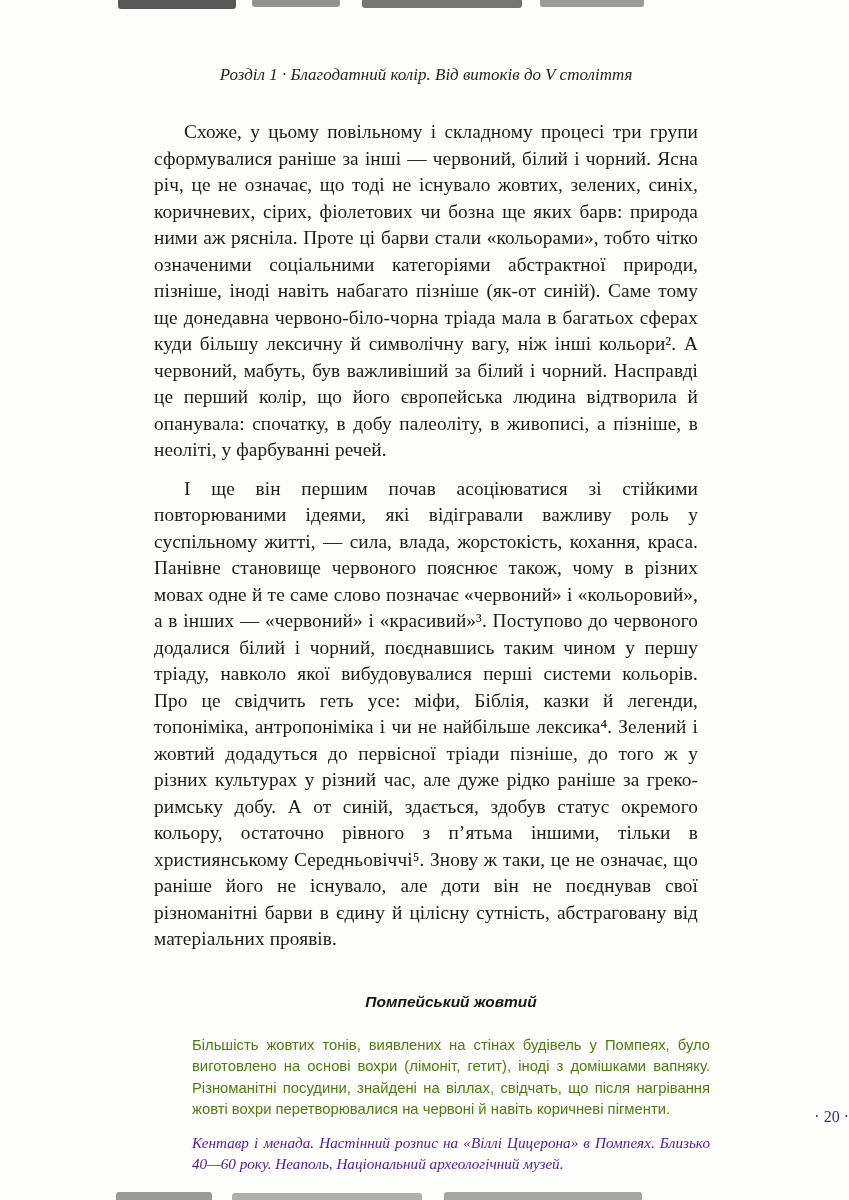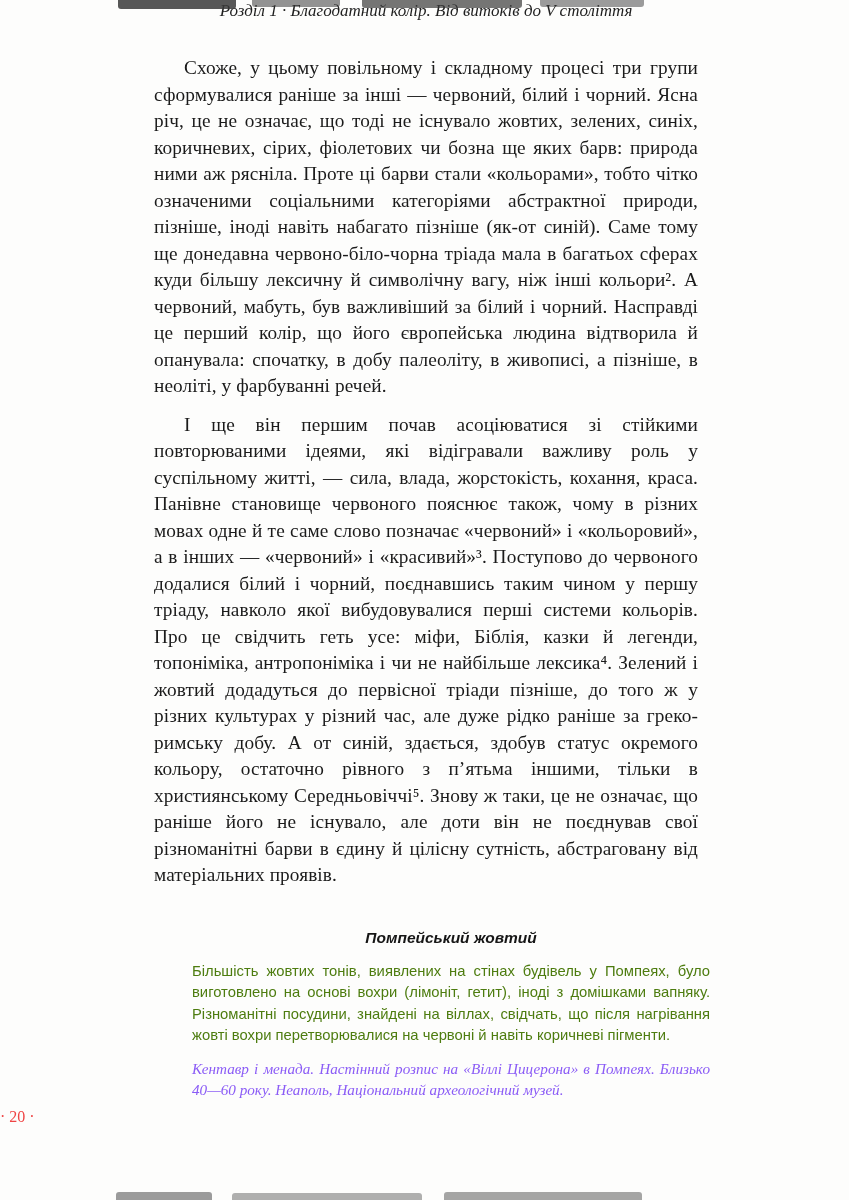--- a/index.html
+++ b/index.html
@@ -8,20 +8,21 @@
     background: #e9e9e9;
   }
   .page {
     position: relative;
     width: 849px;
     height: 1200px;
     margin: 0 auto;
     background: #fdfdfc;
     overflow: hidden;
     box-sizing: border-box;
+    padding-top: 64px;
     color: #1b1b1b;
   }
   .running-head {
     width: 568px;
     margin: 0 0 34px 142px;
     text-align: center;
     font-family: "Liberation Serif", serif;
     font-style: italic;
     font-size: 17px;
     line-height: 1.25;
@@ -43,49 +44,49 @@
   .excursus {
     width: 518px;
     margin: 40px 0 0 50px;
   }
   .excursus-title {
     text-align: center;
     font-family: "Liberation Sans", sans-serif;
     font-weight: bold;
     font-style: italic;
     font-size: 15.5px;
-    margin-bottom: 14px;
+    margin-bottom: 24px;
     color: #161616;
   }
   .excursus-body {
     margin: 0;
     font-family: "Liberation Sans", sans-serif;
     font-size: 14.8px;
     line-height: 21.5px;
     text-align: justify;
     color: #4d7c0f;
   }
   .caption {
     margin: 11px 0 0 0;
     font-family: "Liberation Serif", serif;
     font-style: italic;
     font-size: 15.2px;
     line-height: 21.5px;
     text-align: justify;
-    color: #8b5cf6;
+    color: #4c1d95;
   }
   .page-number {
     position: absolute;
     left: 0;
     right: 0;
     bottom: 74px;
-    text-align: left;
+    text-align: right;
     font-family: "Liberation Serif", serif;
     font-size: 16px;
-    color: #ef4444;
+    color: #4c1d95;
   }
   .artifact {
     position: absolute;
     background: #3a3a3a;
   }
   .artifact.t1 { top: 0; left: 118px; width: 118px; height: 9px; opacity: 0.85; border-radius: 0 0 3px 3px; }
   .artifact.t2 { top: 0; left: 252px; width: 88px;  height: 7px; opacity: 0.55; border-radius: 0 0 3px 3px; }
   .artifact.t3 { top: 0; left: 362px; width: 160px; height: 8px; opacity: 0.7;  border-radius: 0 0 3px 3px; }
   .artifact.t4 { top: 0; left: 540px; width: 104px; height: 7px; opacity: 0.5;  border-radius: 0 0 3px 3px; }
   .artifact.b1 { bottom: 0; left: 116px; width: 96px;  height: 8px; opacity: 0.5;  border-radius: 3px 3px 0 0; }

